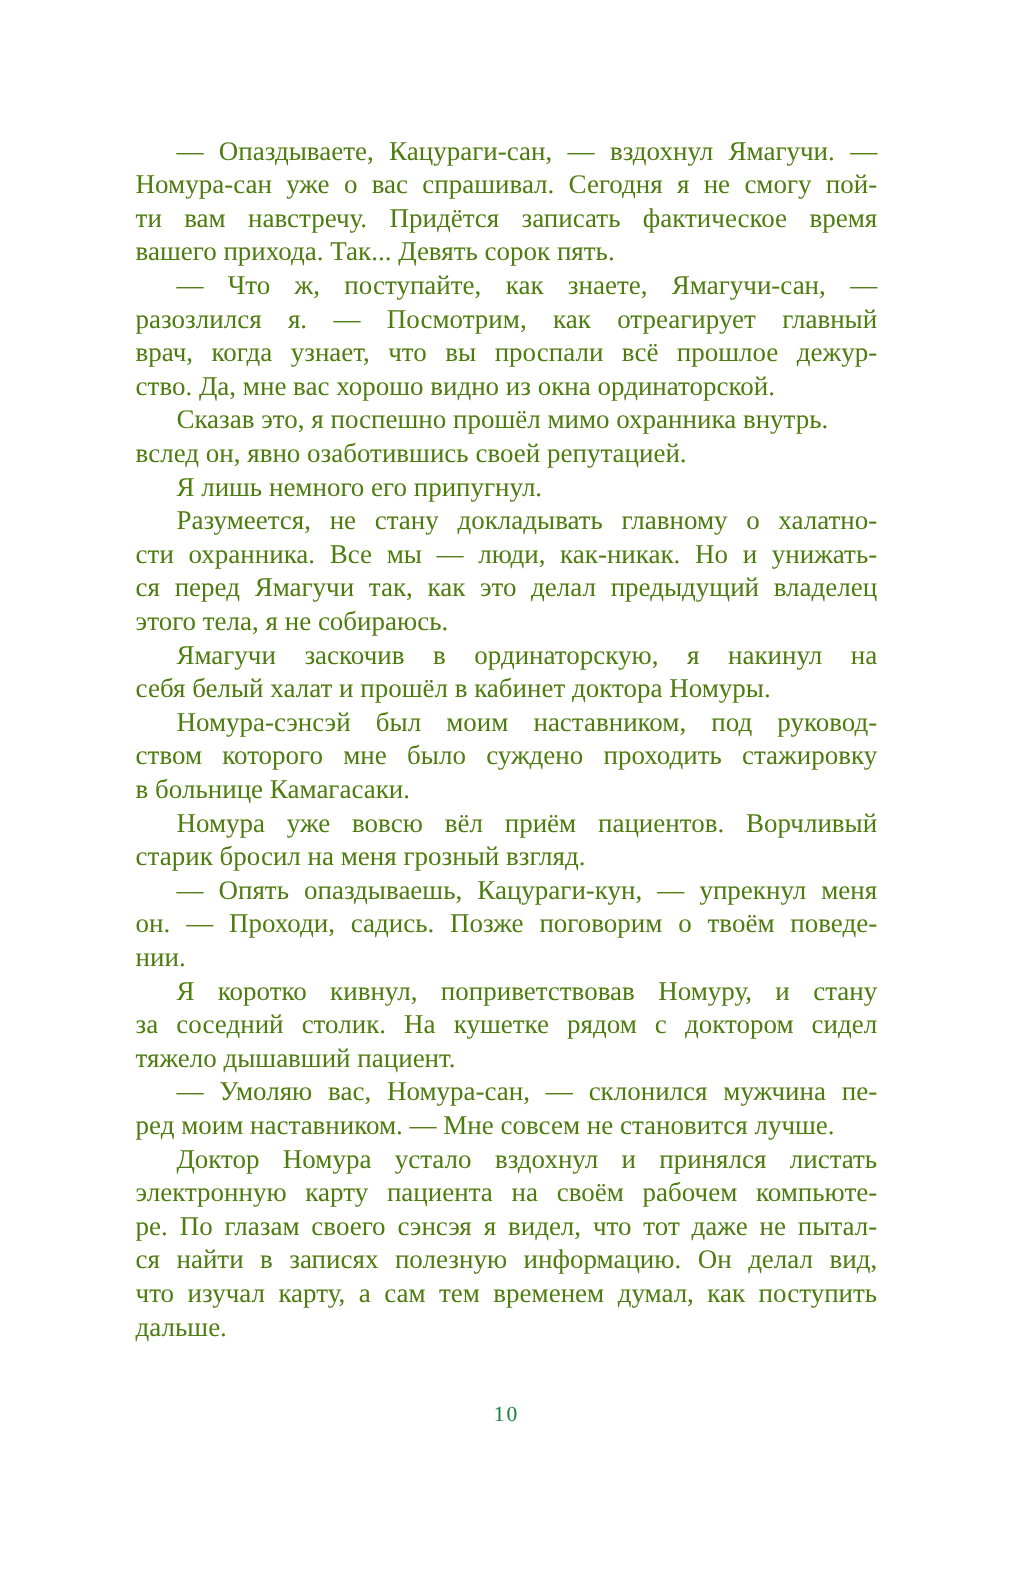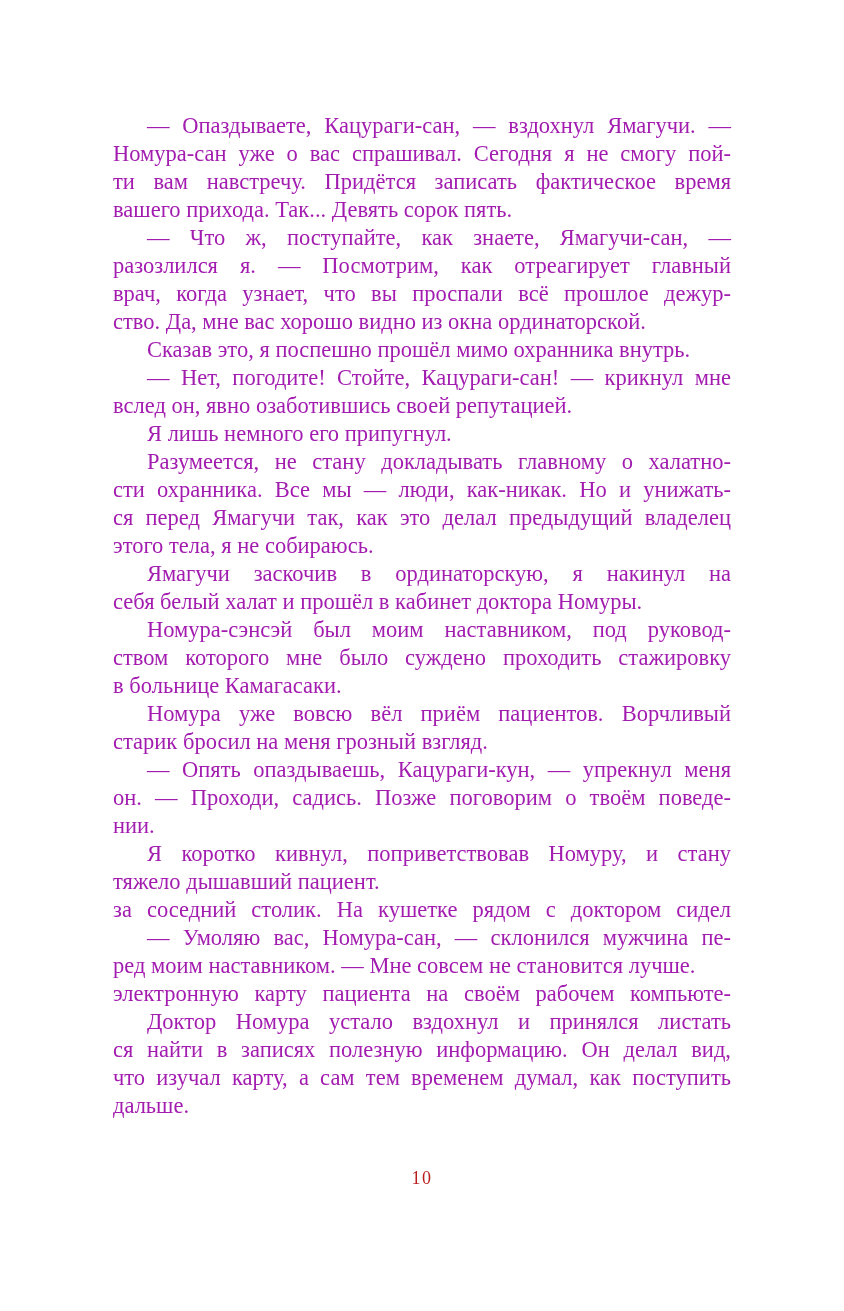--- a/index.html
+++ b/index.html
@@ -41,45 +41,44 @@
     text-align-last: left;
   }
   .page-number {
     position: absolute;
     left: 0;
     top: 1168px;
     width: 844px;
     text-align: center;
     font-size: 18px;
     letter-spacing: 1.5px;
-    color: #b91c1c;
+    color: #15803d;
   }
 </style>
 </head>
 <body>
 
 <div class="book-page" style="background: rgb(255, 255, 255);">
-  <div class="text-block" style="color: #a21caf;">
+  <div class="text-block" style="color: #4d7c0f;">
       <p class="para">
         <span class="line first">— Опаздываете, Кацураги-сан, — вздохнул Ямагучи. —</span>
         <span class="line">Номура-сан уже о вас спрашивал. Сегодня я не смогу пой-</span>
         <span class="line">ти вам навстречу. Придётся записать фактическое время</span>
         <span class="line last">вашего прихода. Так... Девять сорок пять.</span>
       </p>
       <p class="para">
         <span class="line first">— Что ж, поступайте, как знаете, Ямагучи-сан, —</span>
         <span class="line">разозлился я. — Посмотрим, как отреагирует главный</span>
         <span class="line">врач, когда узнает, что вы проспали всё прошлое дежур-</span>
         <span class="line last">ство. Да, мне вас хорошо видно из окна ординаторской.</span>
       </p>
       <p class="para">
         <span class="line first last">Сказав это, я поспешно прошёл мимо охранника внутрь.</span>
       </p>
       <p class="para">
-        <span class="line first">— Нет, погодите! Стойте, Кацураги-сан! — крикнул мне</span>
         <span class="line last">вслед он, явно озаботившись своей репутацией.</span>
       </p>
       <p class="para">
         <span class="line first last">Я лишь немного его припугнул.</span>
       </p>
       <p class="para">
         <span class="line first">Разумеется, не стану докладывать главному о халатно-</span>
         <span class="line">сти охранника. Все мы — люди, как-никак. Но и унижать-</span>
         <span class="line">ся перед Ямагучи так, как это делал предыдущий владелец</span>
         <span class="line last">этого тела, я не собираюсь.</span>
@@ -97,29 +96,30 @@
         <span class="line first">Номура уже вовсю вёл приём пациентов. Ворчливый</span>
         <span class="line last">старик бросил на меня грозный взгляд.</span>
       </p>
       <p class="para">
         <span class="line first">— Опять опаздываешь, Кацураги-кун, — упрекнул меня</span>
         <span class="line">он. — Проходи, садись. Позже поговорим о твоём поведе-</span>
         <span class="line last">нии.</span>
       </p>
       <p class="para">
         <span class="line first">Я коротко кивнул, поприветствовав Номуру, и стану</span>
+        <span class="line">за соседний столик. На кушетке рядом с доктором сидел</span>
         <span class="line last">тяжело дышавший пациент.</span>
-        <span class="line">за соседний столик. На кушетке рядом с доктором сидел</span>
       </p>
       <p class="para">
         <span class="line first">— Умоляю вас, Номура-сан, — склонился мужчина пе-</span>
         <span class="line last">ред моим наставником. — Мне совсем не становится лучше.</span>
       </p>
       <p class="para">
+        <span class="line first">Доктор Номура устало вздохнул и принялся листать</span>
         <span class="line">электронную карту пациента на своём рабочем компьюте-</span>
-        <span class="line first">Доктор Номура устало вздохнул и принялся листать</span>
+        <span class="line">ре. По глазам своего сэнсэя я видел, что тот даже не пытал-</span>
         <span class="line">ся найти в записях полезную информацию. Он делал вид,</span>
         <span class="line">что изучал карту, а сам тем временем думал, как поступить</span>
         <span class="line last">дальше.</span>
       </p>
     </div>
   <div class="page-number">10</div>
 </div>
 
 </body></html>

